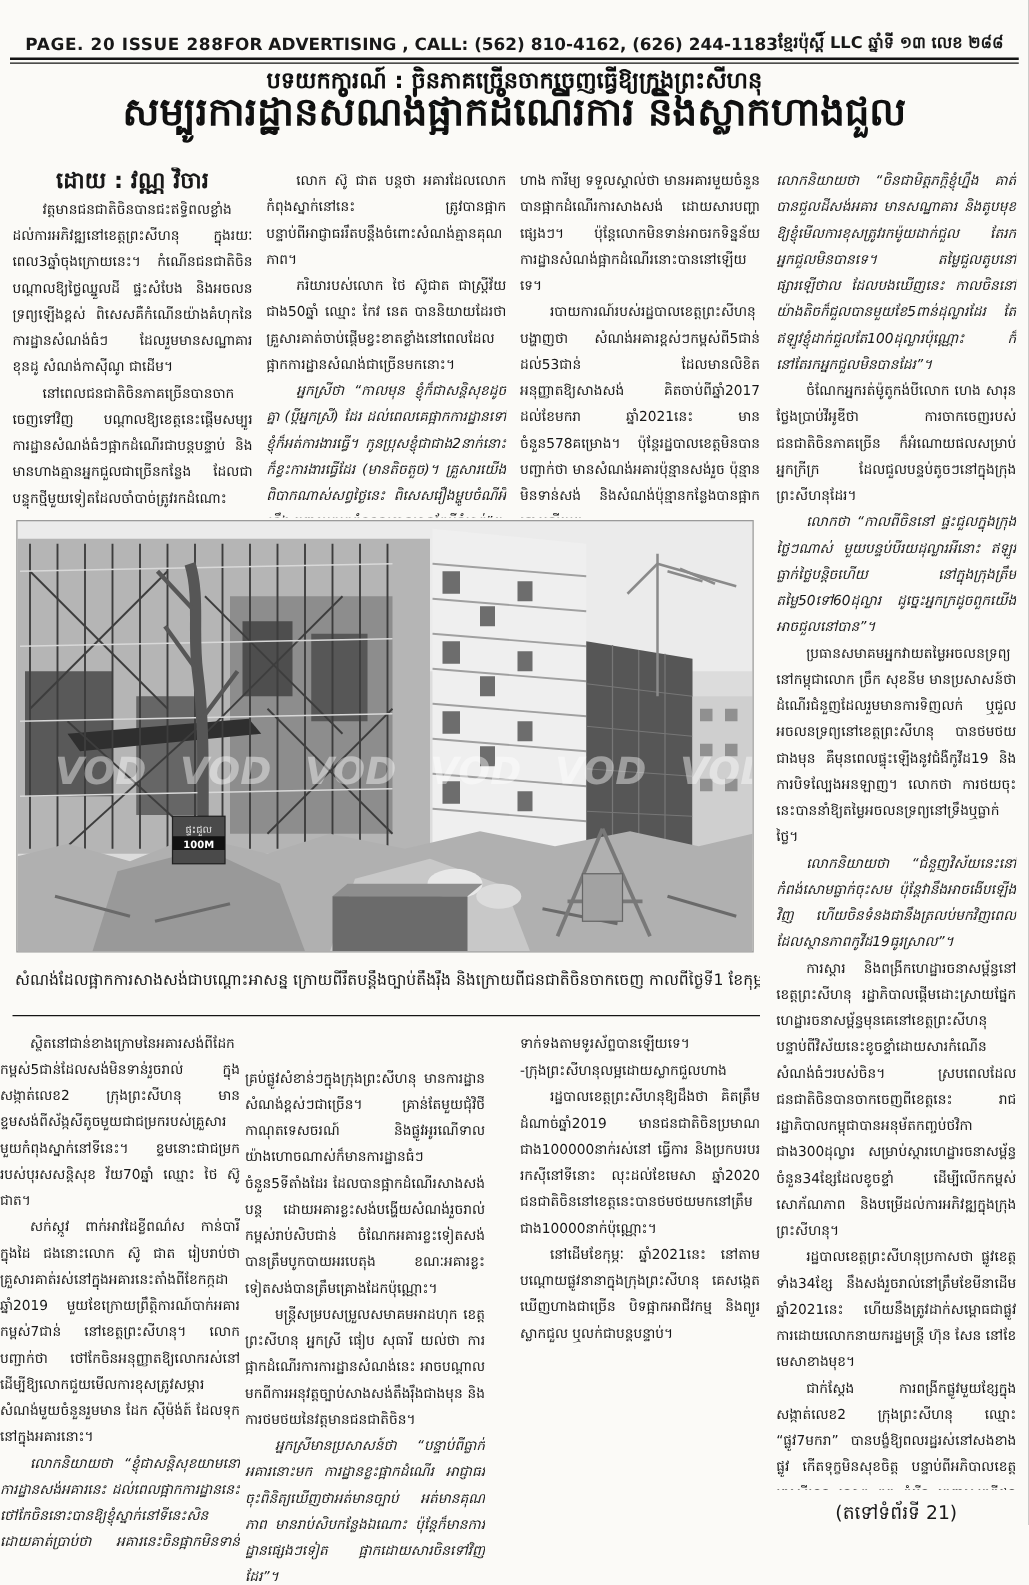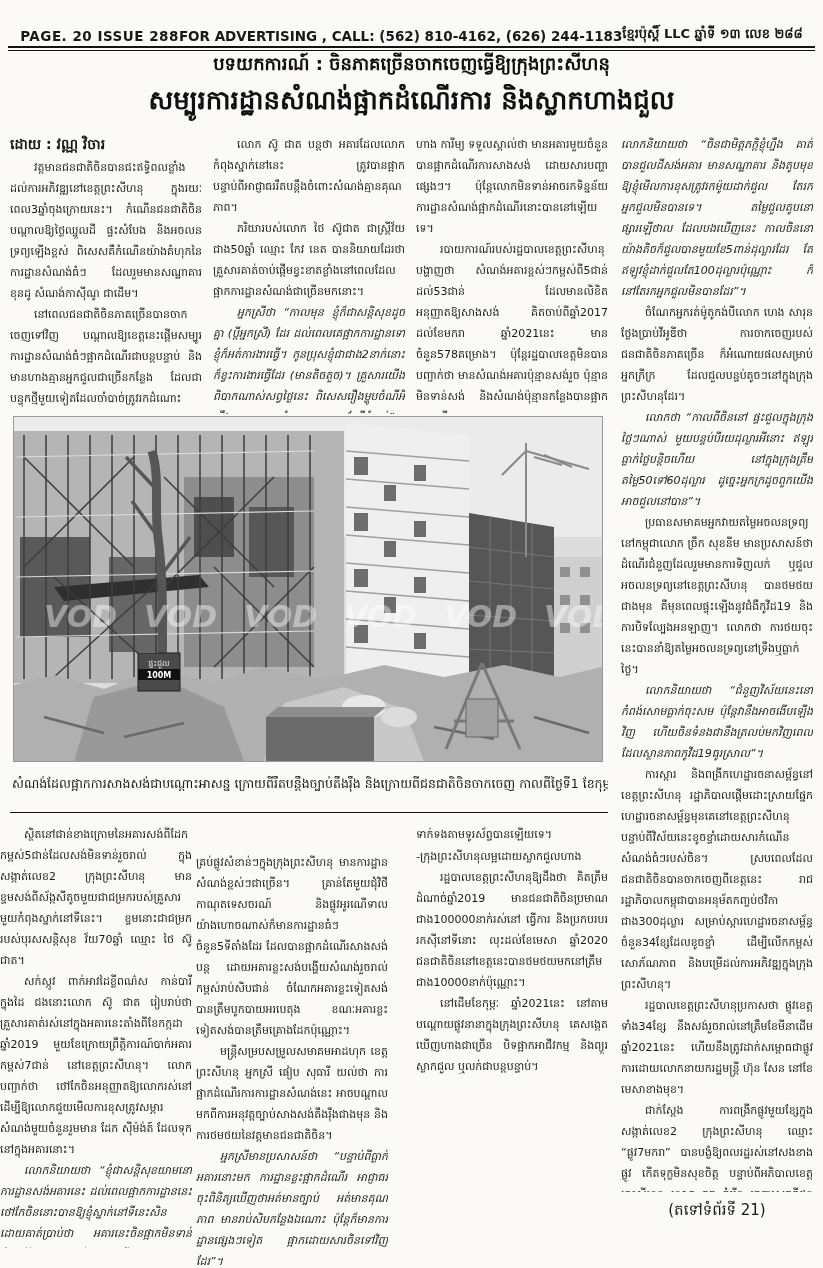--- a/index.html
+++ b/index.html
@@ -14,29 +14,29 @@
          font-weight:bold; font-size:13.5px; white-space:nowrap; overflow:hidden; }
   .hdr-left { letter-spacing:.5px; }
   .hdr-mid  { }
   .hdr-right{ font-size:13px; }
   .rule-thick { position:absolute; left:8px; right:8px; top:46px; border-top:2.5px solid #141414; }
   .rule-thin  { position:absolute; left:8px; right:8px; top:50px; border-top:1px solid #141414; }
   
   .hl { position:absolute; left:8px; right:8px; text-align:center; font-weight:bold;
         white-space:nowrap; overflow:hidden; color:#101010; }
   .hl1 { top:52px;  font-size:18px; }
-  .hl2 { top:84px;  font-size:26px; }
+  .hl2 { top:70px;  font-size:31px; }
   
   .col { position:absolute; width:192px; overflow:hidden;
          font-size:11px; line-height:21px; text-align:justify; }
   .col p { margin:0; text-indent:24px; }
   .col p.noindent { text-indent:0; }
   .quote { font-style:italic; }
   .subhead { font-weight:normal; text-indent:0 !important; margin-top:1px !important; }
-  .byline { font-weight:bold; text-align:left; font-size:14px; margin-bottom:2px; }
+  .byline { font-weight:bold; text-align:center; font-size:18px; margin-bottom:2px; }
   .c-top { top:134px; height:280px; }
   #col1t { left:10px; }  #col2t { left:213px; } #col3t { left:416px; }
   #col4  { left:621px; top:134px; height:1058px; }
   .c-bot { top:824px; height:424px; }
   #col1b { left:0; }  #col2b { left:196px;margin-top:28px; } #col3b { left:416px; }
   
   .photo { position:absolute; left:14px; top:417px; width:588px; height:344px;
            outline:1px solid #9a9a9a; background:#ddd; }
   .photo svg { display:block; }
   .caption { position:absolute; left:12px; top:776px; width:596px; height:26px;

